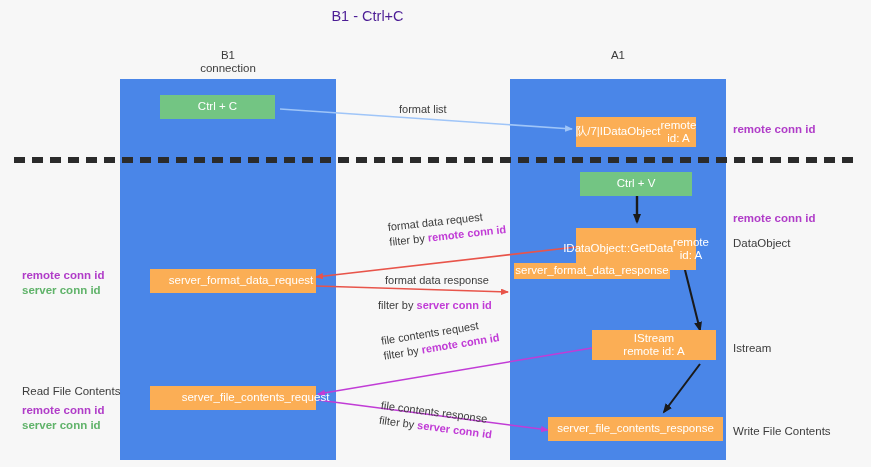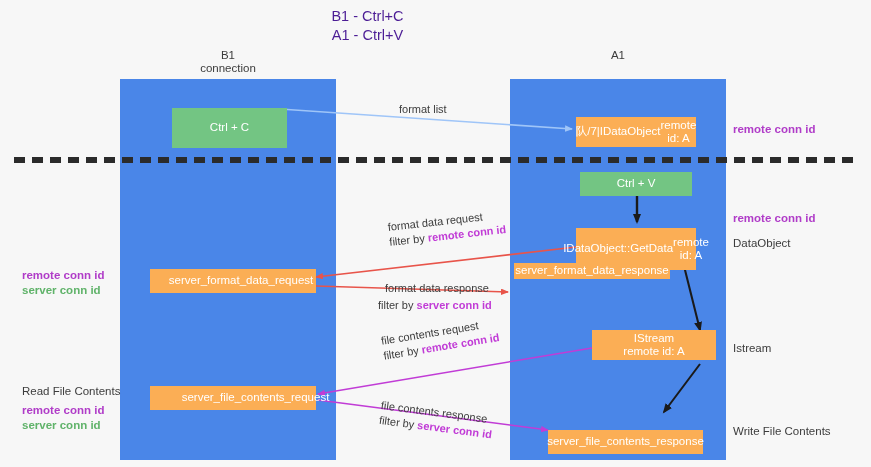--- a/index.html
+++ b/index.html
@@ -88,32 +88,31 @@
 
   <path d="M316,286 L508,292" stroke="#e8544a" stroke-width="1.6" fill="none" marker-end="url(#ah-red)"></path>
 
   <path d="M592,348 L318,394" stroke="#c13cd6" stroke-width="1.5" fill="none" marker-end="url(#ah-mag)"></path>
 
   <path d="M318,400 L548,430" stroke="#c13cd6" stroke-width="1.5" fill="none" marker-end="url(#ah-mag)"></path>
 </svg>
 
 <div class="abs title">
   <div>B1 - Ctrl+C</div>
-  <div>A1 - Ctrl+V</div>
 </div>
 
 <div class="abs lane-head" style="left:120px;top:49px;width:216px;">
   <span>B1</span>
   <span class="l2">connection</span>
 </div>
 <div class="abs lane-head" style="left:510px;top:49px;width:216px;">
   <span>A1</span>
 </div>
 
-<div class="abs box green" style="left:160px;top:108px;width:115px;height:40px;margin-left:12px;">
+<div class="abs box green" style="left:160px;top:95px;width:115px;height:24px;">
   <span>Ctrl + C</span>
 </div>
 
 <div class="abs box orange" style="left:150px;top:269px;width:166px;height:24px;padding-left:16px;">
   <span>server_format_data_request</span>
 </div>
 
 <div class="abs box orange" style="left:150px;top:386px;width:166px;height:24px;padding-left:45px;">
   <span>server_file_contents_request</span>
 </div>
@@ -134,34 +133,34 @@
 
 <div class="abs box orange" style="left:514px;top:263px;width:156px;height:16px;">
   <span>server_format_data_response</span>
 </div>
 
 <div class="abs box orange" style="left:592px;top:330px;width:124px;height:30px;flex-direction:column;">
   <span>IStream</span>
   <span>remote id: A</span>
 </div>
 
-<div class="abs box orange" style="left:548px;top:430px;width:155px;height:24px;">
+<div class="abs box orange" style="left:548px;top:417px;width:175px;height:24px;">
   <span>server_file_contents_response</span>
 </div>
 
 <div class="abs flat-lbl" style="left:399px;top:101px;">format list</div>
 
 <div class="abs arrow-lbl" style="left:387px;top:220px;transform:rotate(-6.3deg);">
   <div>format data request</div>
   <div>
     <span>filter by </span><span class="hl-purple">remote conn id</span>
   </div>
 </div>
 
-<div class="abs flat-lbl" style="left:385px;top:280px;">format data response</div>
+<div class="abs flat-lbl" style="left:385px;top:272px;">format data response</div>
 <div class="abs flat-lbl" style="left:378px;top:297px;">
   <span>filter by </span><span class="hl-purple">server conn id</span>
 </div>
 
 <div class="abs arrow-lbl" style="left:380px;top:334px;transform:rotate(-9.2deg);">
   <div>file contents request</div>
   <div>
     <span>filter by </span><span class="hl-purple">remote conn id</span>
   </div>
 </div>

